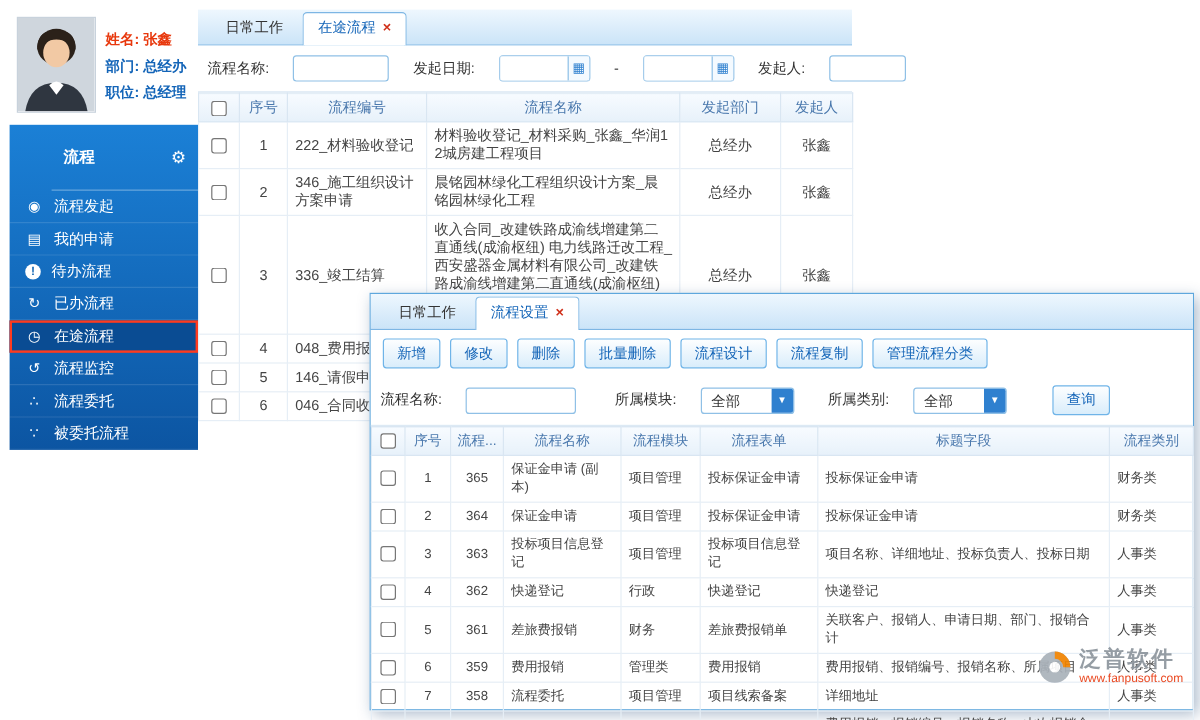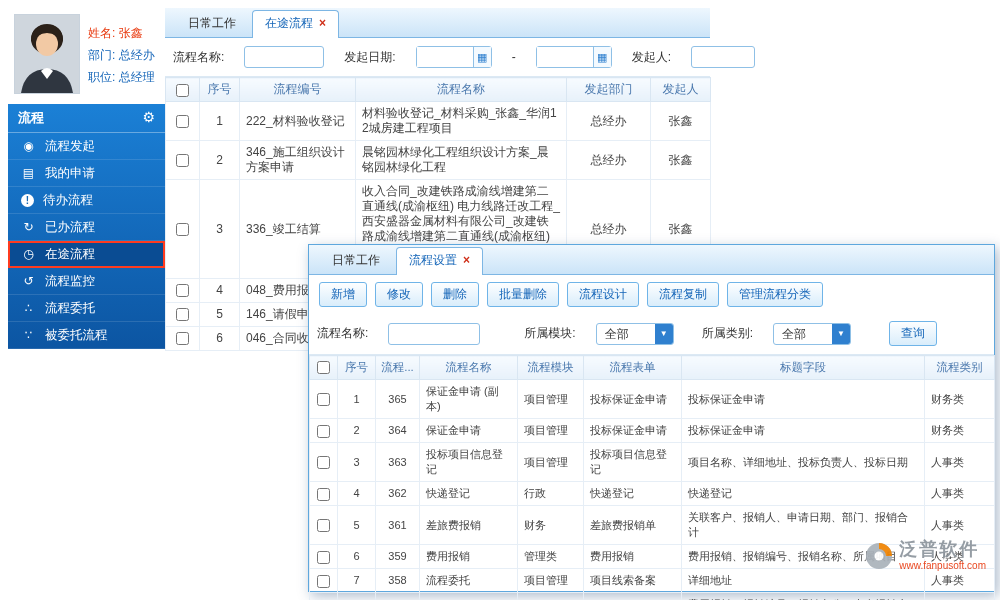--- a/index.html
+++ b/index.html
@@ -5,30 +5,30 @@
   * { box-sizing: border-box; margin: 0; padding: 0; }
   html,body { width:1000px; height:600px; }
   body {
     font-family: "Liberation Sans", "DejaVu Sans", sans-serif;
     background:#fff; position:relative; overflow:hidden; font-size:12px; color:#333;
   }
   .stage { position:absolute; inset:0; }
 
   
   .left-panel { position:absolute; left:8px; top:8px; width:157px; }
-  .profile { display:flex; gap:8px; padding:6px 2px 10px 6px; background:#fff; }
+  .profile { display:flex; gap:8px; padding:6px 2px 10px 6px; background:#fff;font-weight:bold; }
   .photo { width:66px; height:80px; border:1px solid #c8d2dc; overflow:hidden; flex:none; }
   .pinfo { padding-top:8px; line-height:22px; white-space:nowrap; }
   .pname { color:#e8380d; }
   .pline { color:#1465b8; }
 
   .sidebar { background:linear-gradient(180deg,#1b80d6,#0c55a2); color:#fff; }
-  .sb-head { display:flex; justify-content:space-between; align-items:flex-start;
-    padding:5px 10px; font-weight:bold; font-size:13px;
-    border-bottom:1px solid rgba(255,255,255,.35); }
+  .sb-head { display:flex; justify-content:space-between; align-items:center;
+    padding:18px 10px; font-weight:bold; font-size:13px;
+    border-bottom:1px solid rgba(255,255,255,.35);margin-left:35px; }
   .gear { cursor:pointer; font-size:14px; }
   .sb-item { height:27px; display:flex; align-items:center; gap:9px; padding-left:13px;
     font-size:12.5px; border-bottom:1px solid rgba(255,255,255,.12); cursor:pointer; }
   .sb-ico { width:15px; text-align:center; font-size:12px; flex:none; }
   .sb-ico.badge { width:13px; height:13px; line-height:13px; border-radius:50%;
     background:#fff; color:#1467b3; font-size:10px; font-weight:bold; }
   .sb-item.active { background:#0a4c93; outline:2px solid #ff3b1f; outline-offset:-2px; }
 
   
   .tabbar { height:30px; background:linear-gradient(#eef7fe,#cbe4f8);
@@ -261,21 +261,21 @@
       <button class="btn">删除</button>
       <button class="btn">批量删除</button>
       <button class="btn">流程设计</button>
       <button class="btn">流程复制</button>
       <button class="btn">管理流程分类</button>
     </div>
 
     <div class="filterbar">
       <span class="flabel">流程名称:</span>
       <input class="txt" style="width: 92px;">
-      <span class="flabel" style="margin-left:24px">所属模块:</span>
+      <span class="flabel" style="margin-left:12px">所属模块:</span>
       <span class="select">
         <span class="val">全部</span>
         <span class="arrow">▼</span>
       </span>
       <span class="flabel" style="margin-left:8px">所属类别:</span>
       <span class="select">
         <span class="val">全部</span>
         <span class="arrow">▼</span>
       </span>
       <button class="btn" style="margin-left:18px">查询</button>

